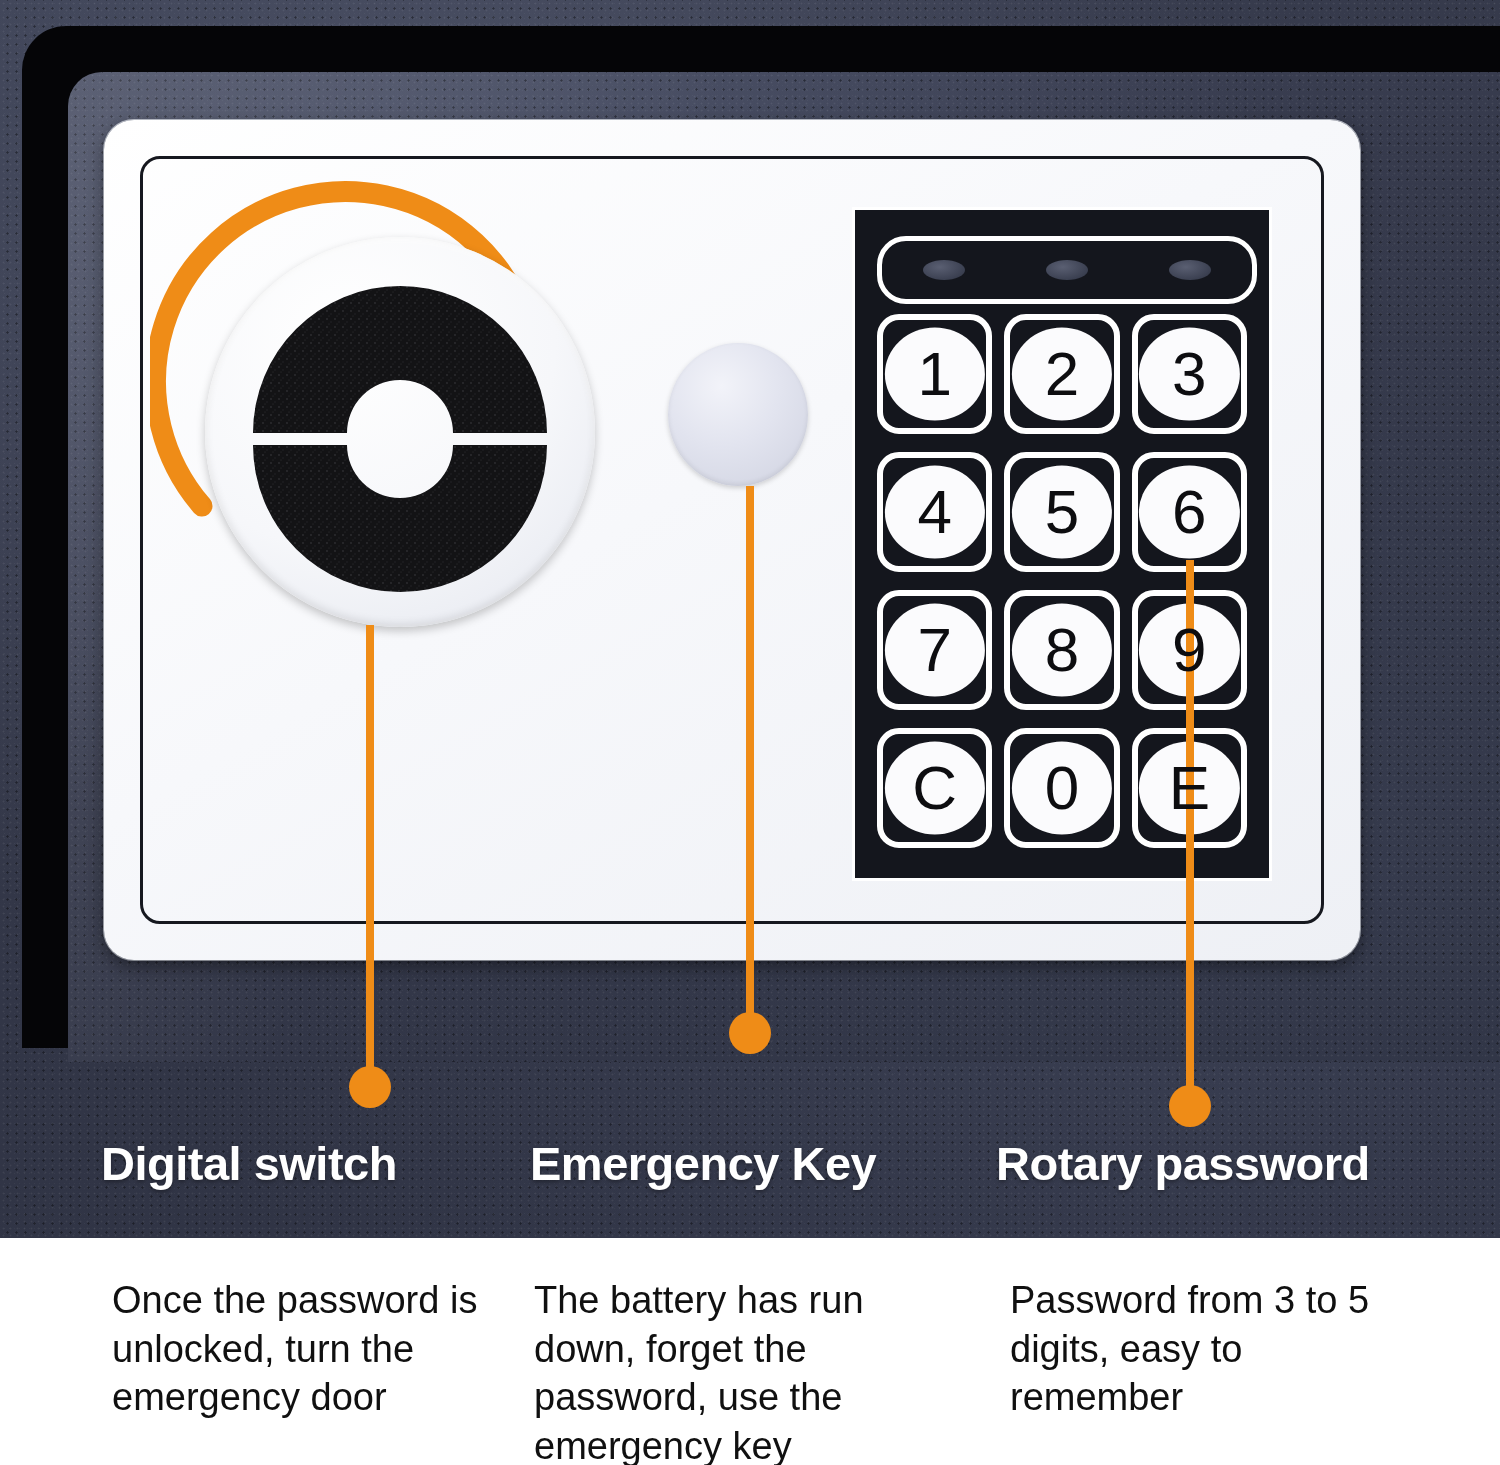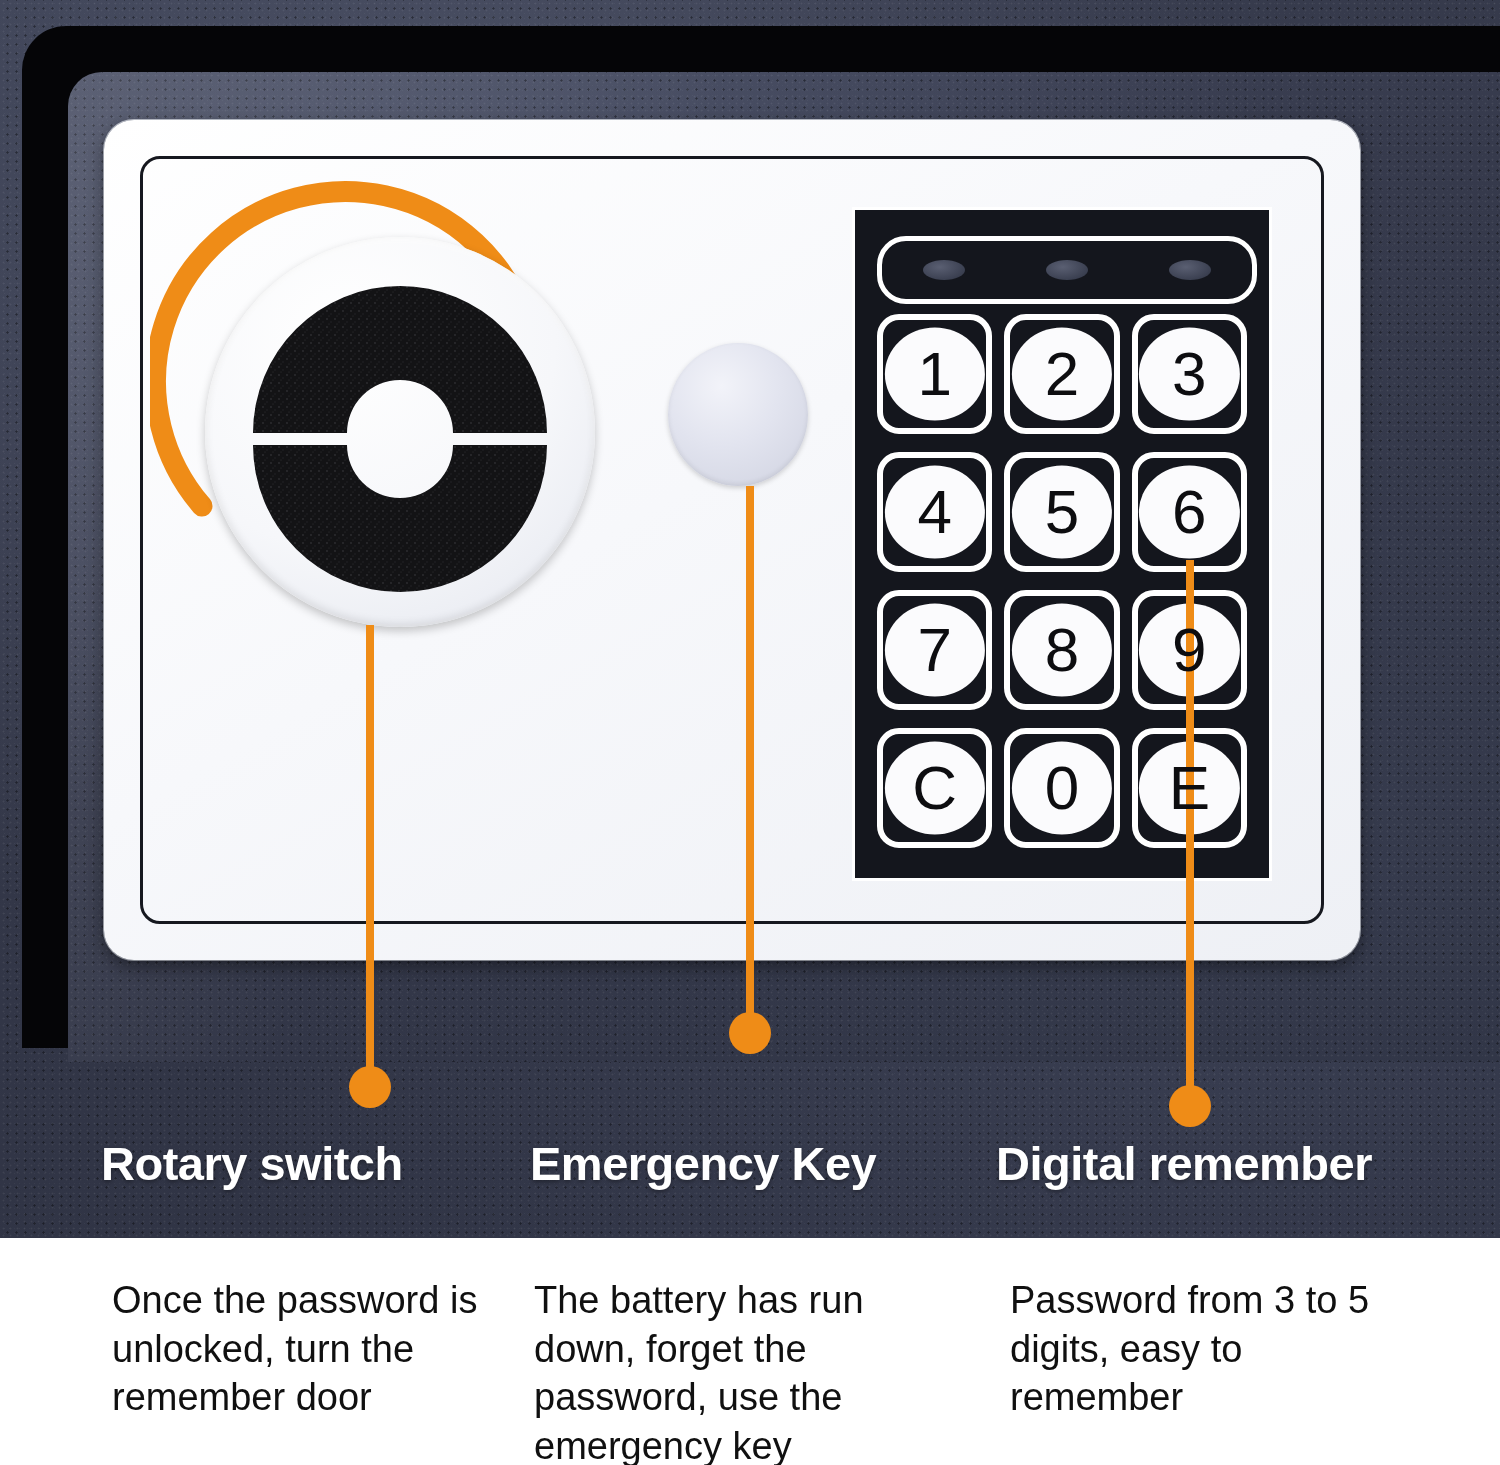--- a/index.html
+++ b/index.html
@@ -337,23 +337,23 @@
 
   <div class="callout-line" style="left:366px; top:625px; height:465px;"></div>
   <div class="callout-dot" style="left:349px; top:1066px;"></div>
 
   <div class="callout-line" style="left:746px; top:486px; height:552px;"></div>
   <div class="callout-dot" style="left:729px; top:1012px;"></div>
 
   <div class="callout-line" style="left:1186px; top:560px; height:550px;"></div>
   <div class="callout-dot" style="left:1169px; top:1085px;"></div>
 
-  <div class="label" style="left:101px; top:1136px;">Rotary switch</div>
+  <div class="label" style="left:101px; top:1136px;">Digital switch</div>
   <div class="label" style="left:530px; top:1136px;">Emergency Key</div>
-  <div class="label" style="left:996px; top:1136px;">Digital remember</div>
+  <div class="label" style="left:996px; top:1136px;">Rotary password</div>
 
   <div class="caption-area">
-    <div class="caption" style="left:112px; top:38px; width:390px;">Once the password is unlocked, turn the remember door</div>
+    <div class="caption" style="left:112px; top:38px; width:390px;">Once the password is unlocked, turn the emergency door</div>
     <div class="caption" style="left:534px; top:38px; width:385px;">The battery has run down, forget the password, use the emergency key</div>
     <div class="caption" style="left:1010px; top:38px; width:375px;">Password from 3 to 5 digits, easy to remember</div>
   </div>
 
 </div>
 
 </body></html>

